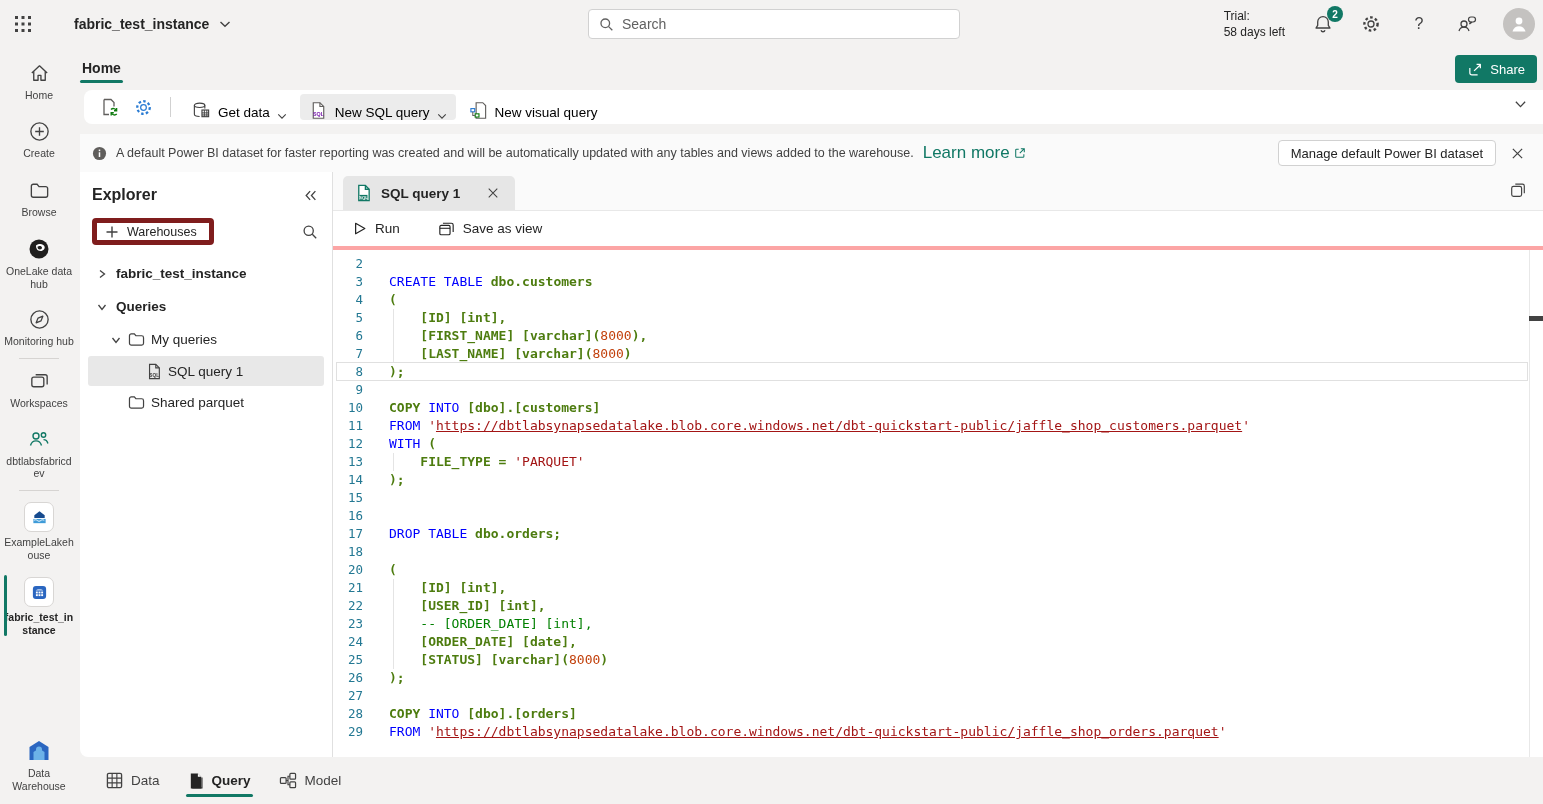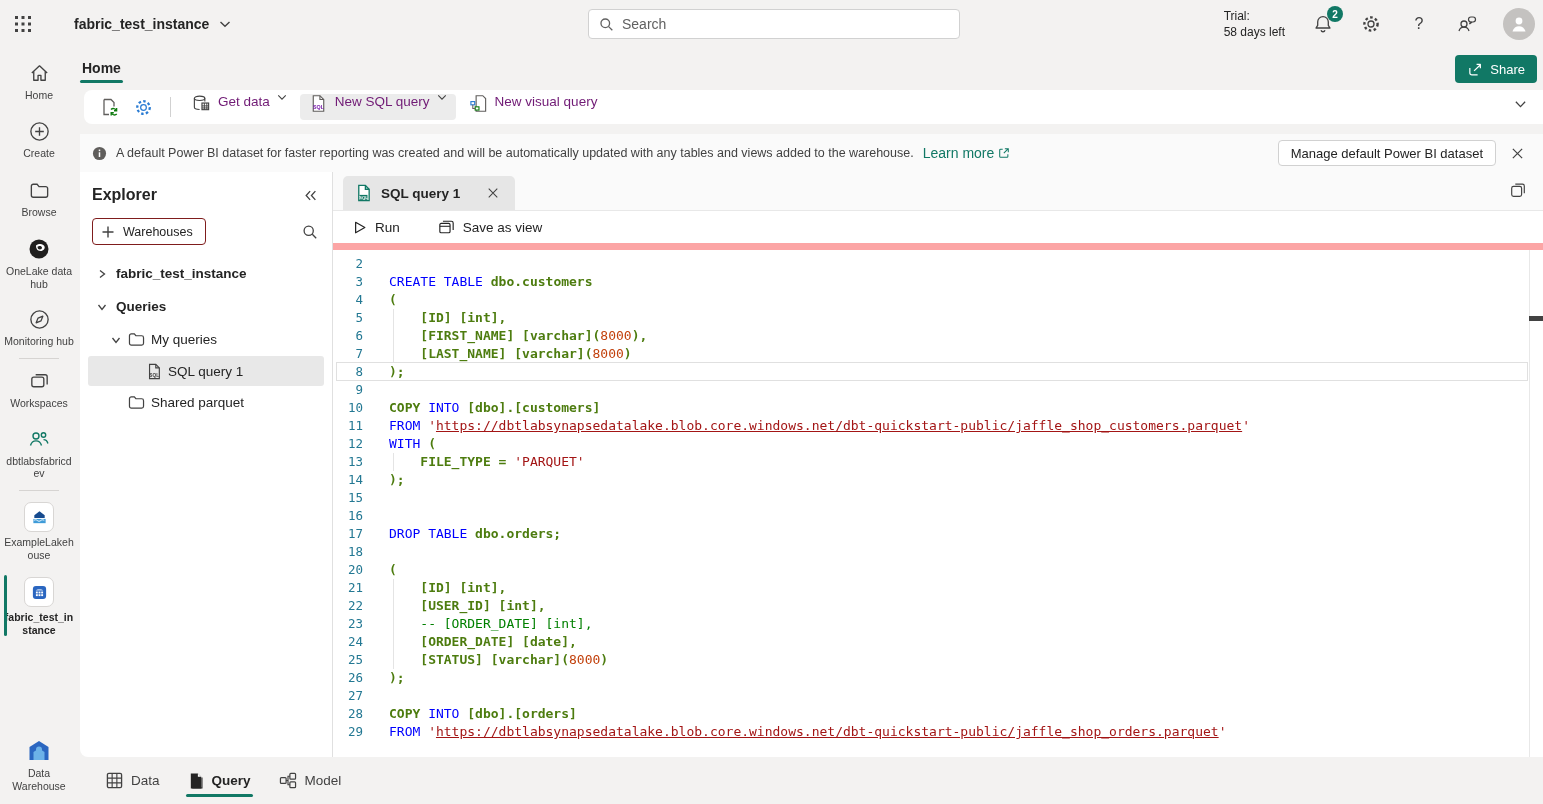--- a/index.html
+++ b/index.html
@@ -45,31 +45,31 @@
     background:#117865; color:#fff; font-size:13px; display:flex; align-items:center; gap:7px; cursor:pointer;
   }
 
   
   #ribbon {
     position:absolute; top:90px; left:84px; right:0; height:34px; background:#fff;
     border-radius:8px 0 0 8px; display:flex; align-items:center; padding-left:10px; gap:4px;
   }
   .rb-iconbtn { width:30px; height:26px; display:flex; align-items:center; justify-content:center; border-radius:4px; cursor:pointer; }
   .rb-divider { width:1px; height:20px; background:#d1d1d1; margin:0 8px; }
-  .rb-btn { height:26px; display:flex; align-items:flex-start; gap:7px; padding:0 9px; border-radius:4px; font-size:13.5px; color:#701a75; cursor:pointer; }
+  .rb-btn { height:26px; display:flex; align-items:flex-end; gap:7px; padding:0 9px; border-radius:4px; font-size:13.5px; color:#000000; cursor:pointer; }
   .rb-btn.hl { background:#ececec; }
   .ribbon-collapse { position:absolute; right:16px; top:10px; cursor:pointer; }
 
   
   #banner {
     position:absolute; top:134px; left:80px; right:0; height:38px; background:#fafafa;
     display:flex; align-items:center; padding:0 14px 0 12px; gap:9px;
   }
   .banner-msg { font-size:12.5px; color:#424242; }
-  .learn-more { font-size:14px; color:#117865; display:inline-flex; align-items:center; gap:4px; cursor:pointer; }
+  .learn-more { font-size:17px; color:#117865; display:inline-flex; align-items:center; gap:4px; cursor:pointer; }
   .banner-spacer { flex:1; }
   .manage-btn {
     height:26px; padding:0 12px; background:#fff; border:1px solid #d1d1d1; border-radius:4px;
     font-size:13px; color:#242424; display:flex; align-items:center; cursor:pointer; white-space:nowrap;
   }
   .banner-close { width:24px; height:24px; display:flex; align-items:center; justify-content:center; cursor:pointer; }
 
   
   #left-rail { position:absolute; top:48px; left:0; width:78px; bottom:0; display:flex; flex-direction:column; align-items:center; }
   .rail-item { position:relative; width:78px; display:flex; flex-direction:column; align-items:center; gap:4px; cursor:pointer; padding:2px 4px; }
@@ -79,36 +79,36 @@
   .rail-divider { width:40px; height:1px; background:#d6d4d2; margin:9px 0; }
   .rail-spacer { flex:1; }
   .badge-tile { width:30px; height:30px; background:#fff; border:1px solid #d8d6d4; border-radius:7px; display:flex; align-items:center; justify-content:center; }
 
   
   #main { position:absolute; top:172px; left:80px; right:0; bottom:47px; background:#fff; display:flex; border-radius:0 0 0 8px; }
   #explorer { width:253px; border-right:1px solid #e0e0e0; display:flex; flex-direction:column; }
   .exp-head { display:flex; align-items:center; justify-content:space-between; padding:14px 14px 8px 12px; }
   .exp-title { font-size:16px; font-weight:700; color:#242424; }
   .exp-actions { display:flex; align-items:center; justify-content:space-between; padding:6px 14px 10px 12px; }
-  .warehouses-btn { height:27px; display:flex; align-items:center; gap:8px; padding:0 12px 0 8px; border:1px solid #7f1d1d; border-radius:4px; background:#fff; font-size:12.5px; color:#242424; cursor:pointer; }
+  .warehouses-btn { height:27px; display:flex; align-items:center; gap:8px; padding:0 12px 0 8px; border:5px solid #7f1d1d; border-radius:4px; background:#fff; font-size:12.5px; color:#242424; cursor:pointer; }
   .tree { margin-top:2px; }
   .tree-row { height:33px; display:flex; align-items:center; font-size:13.5px; color:#242424; cursor:pointer; }
   .tree-row .twisty { width:16px; display:flex; justify-content:center; }
   .tree-row.selected { background:#e8e8e8; border-radius:3px; margin:0 8px; height:30px; }
   .t-ind0 { padding-left:14px; } .t-ind1 { padding-left:28px; } .t-ind2 { padding-left:54px; }
   .tree-row .ticon { margin:0 6px 0 4px; }
   .tree-row .tlbl.bold { font-weight:700; }
 
   #editor { flex:1; display:flex; flex-direction:column; min-width:0; }
   .tabstrip { height:38px; background:#fafafa; display:flex; align-items:center; padding-left:10px; position:relative; }
   .doc-tab { height:34px; margin-top:4px; background:#e6e6e6; border-radius:5px 5px 0 0; display:flex; align-items:center; gap:9px; padding:0 12px; cursor:pointer; }
   .doc-tab .tab-lbl { font-size:13.5px; font-weight:700; color:#242424; margin-right:14px; }
   .tab-close { width:20px; height:20px; display:flex; align-items:center; justify-content:center; cursor:pointer; }
   .strip-copy { position:absolute; right:16px; top:9px; cursor:pointer; }
-  .editor-toolbar { height:40px; border-top:1px solid #e8e8e8; border-bottom:7px solid #fca5a5; display:flex; align-items:center; padding-left:14px; gap:26px; background:#fff; }
+  .editor-toolbar { height:40px; border-top:1px solid #e8e8e8; border-bottom:4px solid #fca5a5; display:flex; align-items:center; padding-left:14px; gap:26px; background:#fff; }
   .etb-btn { display:flex; align-items:center; gap:8px; font-size:13.5px; color:#242424; cursor:pointer; padding:4px 6px; border-radius:4px; }
 
   .code-area { position:relative; flex:1; overflow:hidden; padding-top:5px; background:#fff;
     font-family:"DejaVu Sans Mono","Liberation Mono",monospace; font-size:13px; }
   .code-line { position:relative; height:18px; line-height:18px; white-space:pre; display:flex; }
   .code-line .ln { width:30px; text-align:right; color:#237893; flex:none; font-size:12.5px; }
   .code-line .ctext { padding-left:26px; position:relative; }
   .indent-guide { position:absolute; left:60px; top:0; bottom:0; width:1px; background:#e4e4e4; }
   .cur-box { position:absolute; left:3px; right:15px; top:-1px; bottom:0; border:1px solid #e0e0e0; pointer-events:none; }
   .tok-k { color:#0000ff; } .tok-t { color:#4d7c0f;font-weight:bold; } .tok-s { color:#a31515; }

